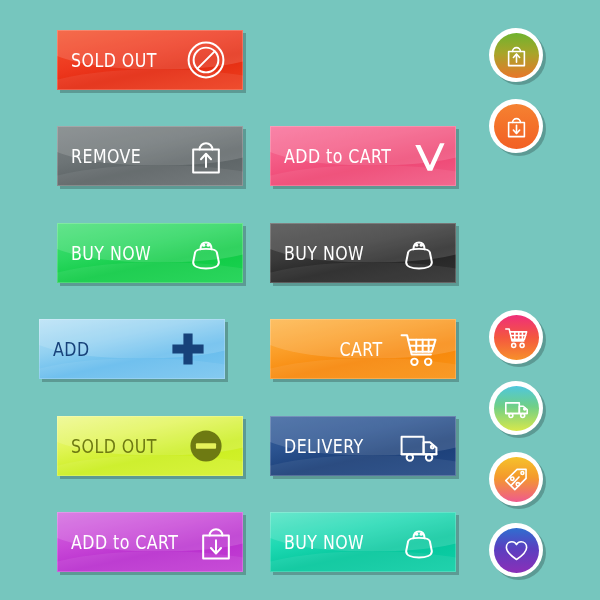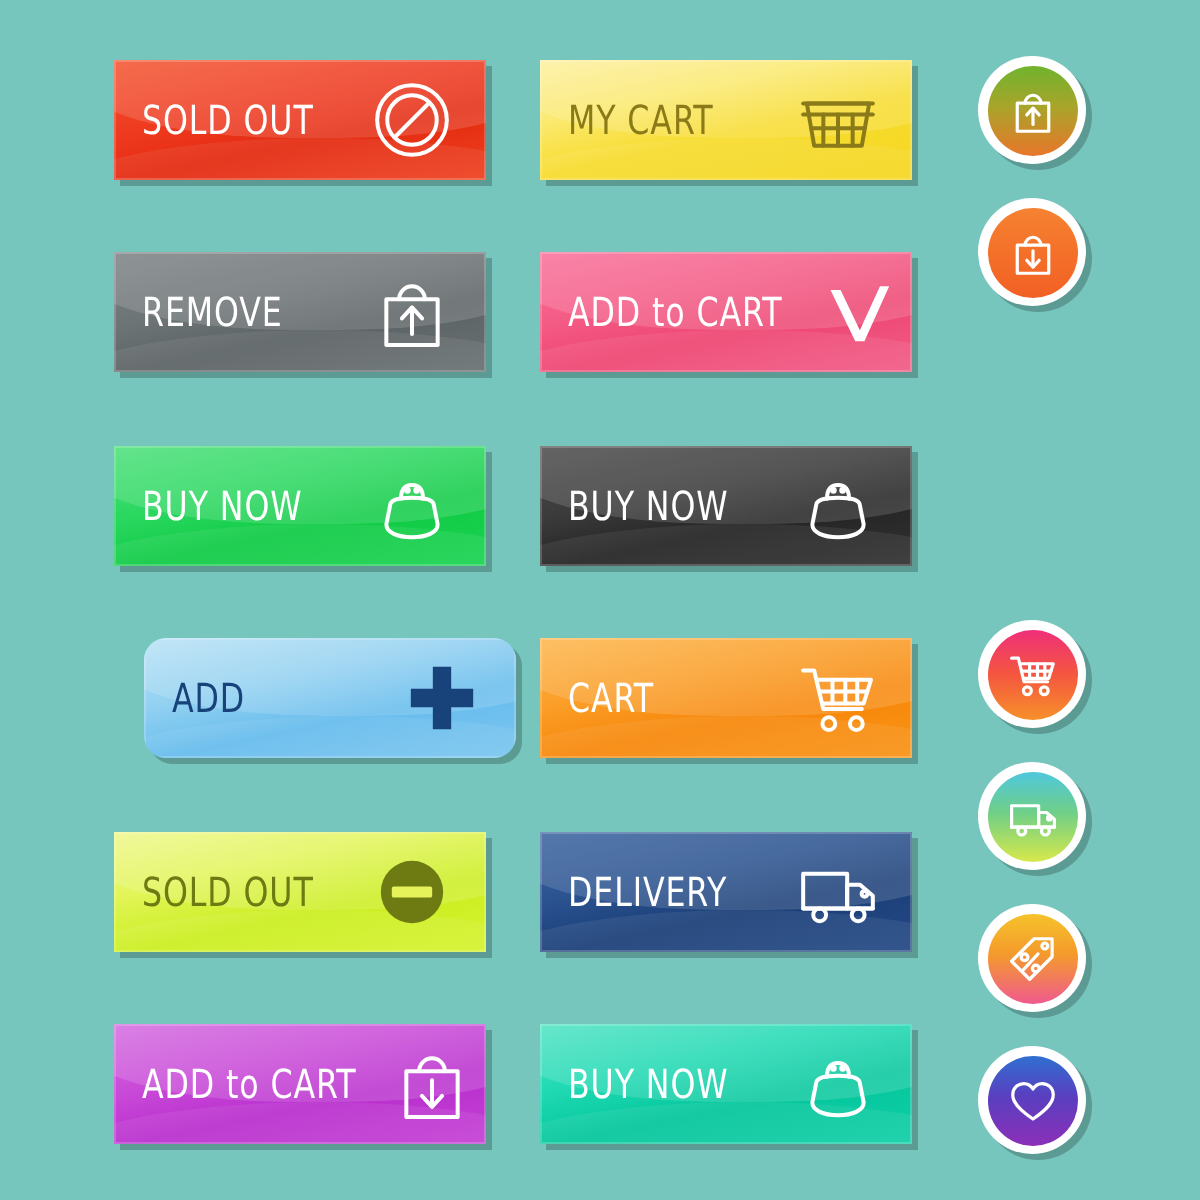--- a/index.html
+++ b/index.html
@@ -155,39 +155,20 @@
         <span class="btn-icon" style="color: rgb(255, 255, 255);">
           <svg width="44" height="44" viewBox="0 0 48 48" fill="none" stroke="currentColor" stroke-width="2.18" stroke-linecap="round" stroke-linejoin="round">
         <circle cx="24" cy="24" r="19"></circle>
         <circle cx="24" cy="24" r="13.5"></circle>
         <line x1="14.6" y1="33.4" x2="33.4" y2="14.6"></line>
       </svg>
         </span>
       </div>
       <div class="edge"></div>
     </div>
-    <div class="btn b-yellow" style="left: 270px; top: 30px;">
-      <div class="gloss"></div>
-      <div class="gloss2"></div>
-      <div class="inner">
-        <span class="btn-label" style="color: rgb(138, 122, 24);">MY CART</span>
-        <span class="btn-icon" style="color: rgb(138, 122, 24);">
-          <svg width="44" height="44" viewBox="0 0 48 48" fill="none" stroke="currentColor" stroke-width="2.18" stroke-linecap="round" stroke-linejoin="round">
-        <path d="M7 15 H41 L37 38 H11 Z"></path>
-        <line x1="5" y1="15" x2="43" y2="15"></line>
-        <line x1="5" y1="21" x2="43" y2="21"></line>
-        <line x1="9.5" y1="28.5" x2="38.5" y2="28.5"></line>
-        <line x1="16" y1="21" x2="16" y2="38"></line>
-        <line x1="24" y1="21" x2="24" y2="38"></line>
-        <line x1="32" y1="21" x2="32" y2="38"></line>
-      </svg>
-        </span>
-      </div>
-      <div class="edge"></div>
-    </div>
     <div class="btn b-gray" style="left: 57px; top: 126px;">
       <div class="gloss"></div>
       <div class="gloss2"></div>
       <div class="inner">
         <span class="btn-label" style="color: rgb(255, 255, 255);">REMOVE</span>
         <span class="btn-icon" style="color: rgb(255, 255, 255);">
           <svg width="44" height="44" viewBox="0 0 48 48" fill="none" stroke="currentColor" stroke-width="2.18" stroke-linecap="round" stroke-linejoin="round">
         <rect x="10" y="17" width="28" height="25"></rect>
         <path d="M17 17 a7 7 0 0 1 14 0"></path>
         <line x1="24" y1="36" x2="24" y2="22"></line>
@@ -237,34 +218,34 @@
         <path d="M12 24 C12 21 15 19.5 24 19.5 C33 19.5 36 21 36 24
                  L38 34 C38 38.5 32 41 24 41 C16 41 10 38.5 10 34 Z"></path>
         <path d="M18 20 C18 14 21 12.5 24 12.5 C27 12.5 30 14 30 20"></path>
         <circle cx="21.5" cy="15.5" r="1.8" fill="currentColor" stroke="none"></circle>
         <circle cx="26.5" cy="15.5" r="1.8" fill="currentColor" stroke="none"></circle>
       </svg>
         </span>
       </div>
       <div class="edge"></div>
     </div>
-    <div class="btn b-blue" style="left: 72px; top: 319px; border-radius: 11px;">
+    <div class="btn b-blue" style="left: 39px; top: 319px;">
       <div class="gloss"></div>
       <div class="gloss2"></div>
       <div class="inner">
         <span class="btn-label" style="color: rgb(23, 66, 122);">ADD</span>
         <span class="btn-icon" style="color: rgb(23, 66, 122);">
           <svg width="44" height="44" viewBox="0 0 48 48">
         <path d="M19 7 H29 V19 H41 V29 H29 V41 H19 V29 H7 V19 H19 Z" fill="currentColor"></path>
       </svg>
         </span>
       </div>
       <div class="edge"></div>
     </div>
-    <div class="btn b-orange" style="left: 270px; top: 319px;">
+    <div class="btn b-orange" style="left: 270px; top: 319px; text-align: right;">
       <div class="gloss"></div>
       <div class="gloss2"></div>
       <div class="inner">
         <span class="btn-label" style="color: rgb(255, 255, 255);">CART</span>
         <span class="btn-icon" style="color: rgb(255, 255, 255);">
           <svg width="44" height="44" viewBox="0 0 48 48" fill="none" stroke="currentColor" stroke-width="2.18" stroke-linecap="round" stroke-linejoin="round">
         <polyline points="5,9 11,9 16,30 37,30"></polyline>
         <path d="M12.5 14 H42 L38 27 H15.5"></path>
         <line x1="14" y1="20.5" x2="40" y2="20.5"></line>
         <line x1="21" y1="14" x2="21" y2="27"></line>

